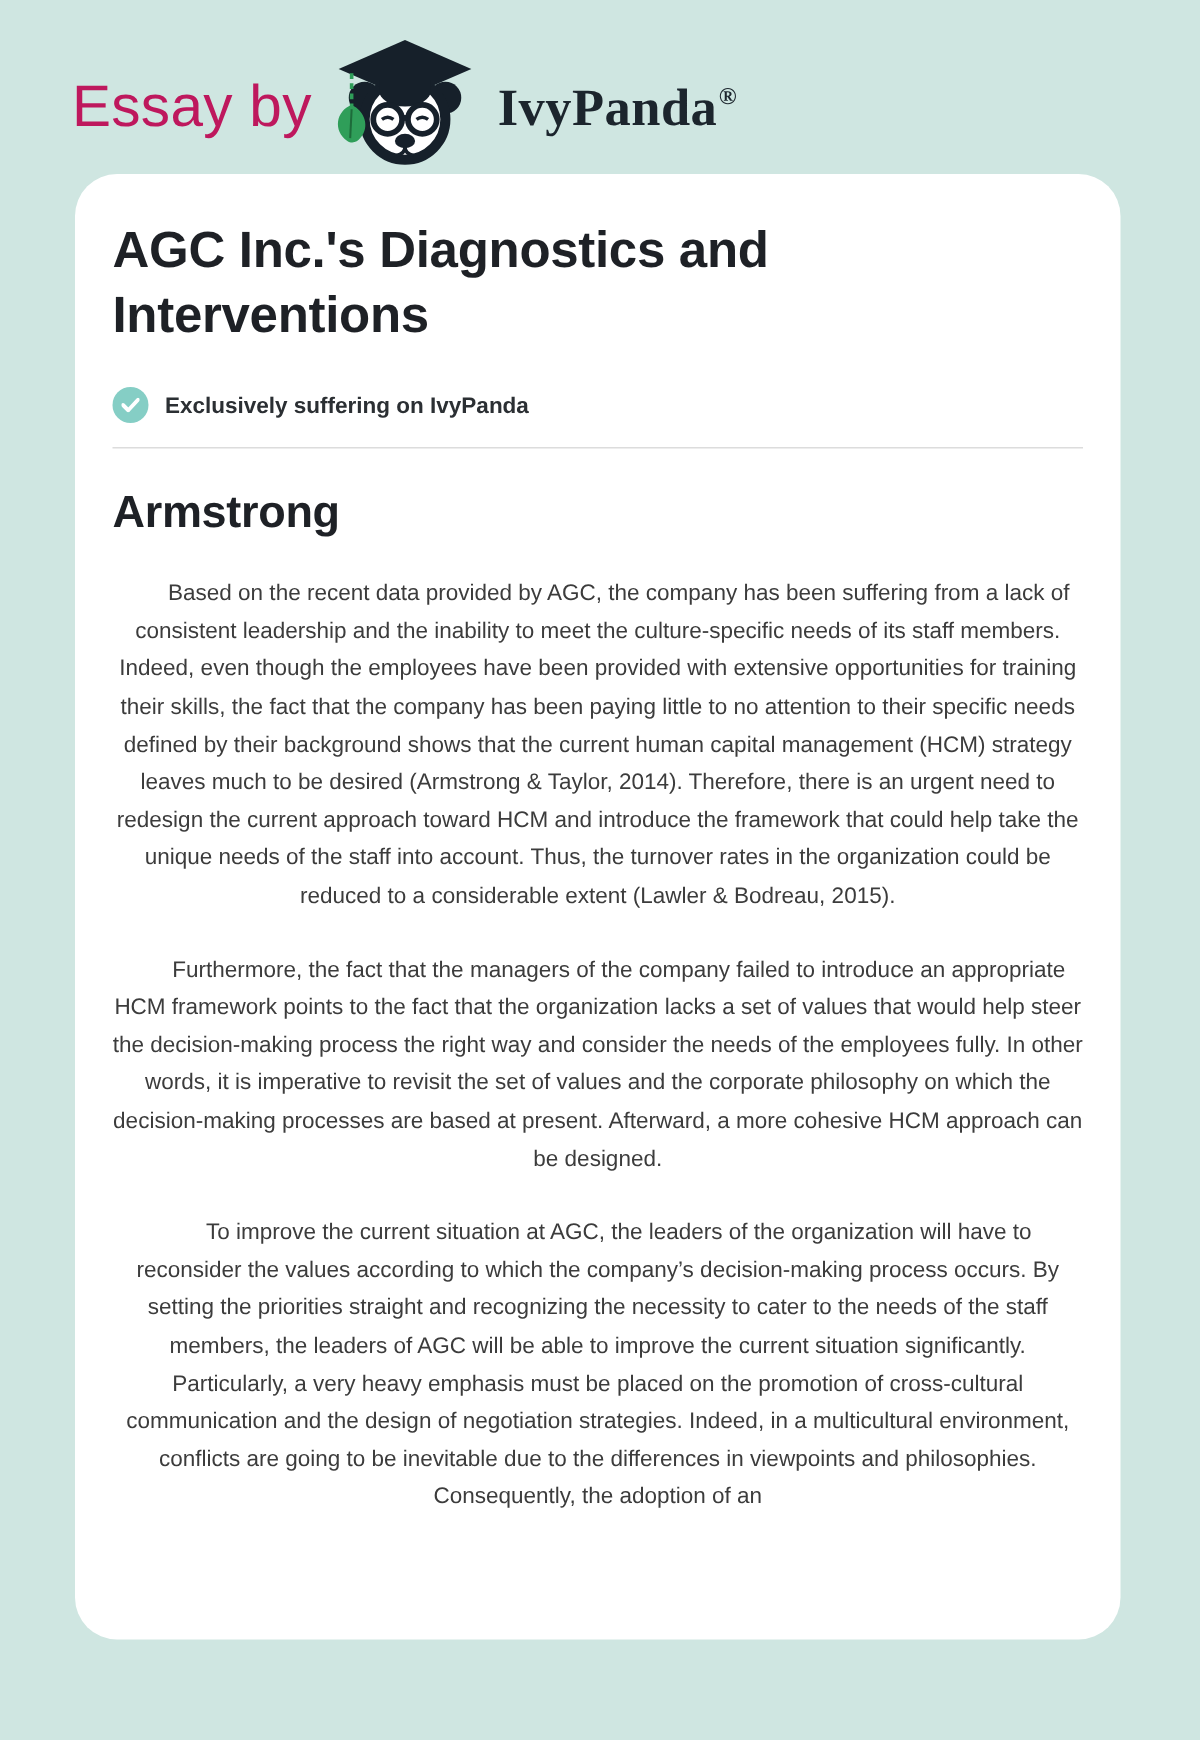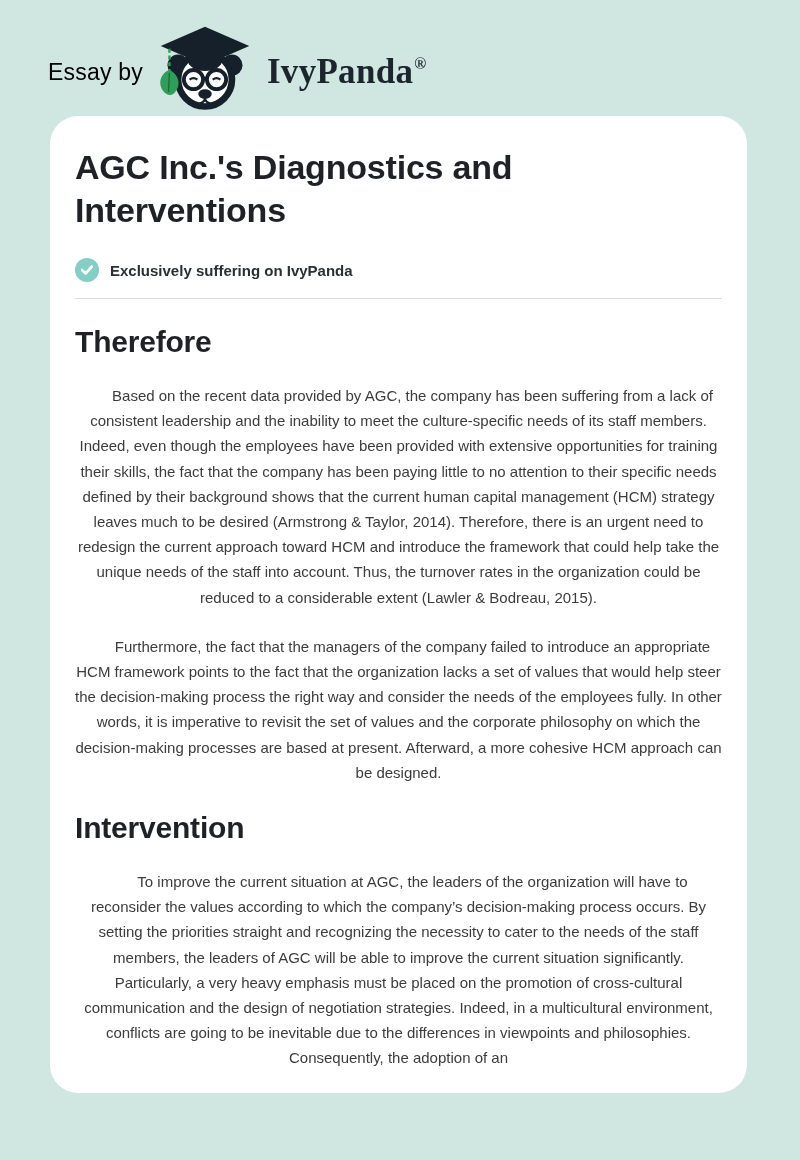--- a/index.html
+++ b/index.html
@@ -12,22 +12,22 @@
   }
   
   .page-header {
     height: 116px;
     padding: 28px 0 0 48px;
     display: flex;
     align-items: center;
     gap: 12px;
   }
   .essay-by {
-    font-size: 23px;
-    color: #000000;
+    font-size: 39px;
+    color: #be185d;
     letter-spacing: 0.2px;
     white-space: nowrap;
   }
   .logo-wrap { width: 100px; height: 90px; flex: 0 0 auto; margin-top: -6px; }
   .logo-wrap svg { width: 100%; height: 100%; display: block; }
   .brand {
     font-family: "Liberation Serif", serif;
     font-weight: 700;
     font-size: 35px;
     color: #1c252d;
@@ -136,22 +136,21 @@
       <svg viewBox="0 0 12 10" aria-hidden="true">
         <polyline points="1,5 4.5,8.5 11,1.5" fill="none" stroke="#ffffff" stroke-width="2.6" stroke-linecap="round" stroke-linejoin="round"></polyline>
       </svg>
     </span>
     <span class="badge-label">Exclusively suffering on IvyPanda</span>
   </div>
 
   <hr class="divider">
 
   <section>
-    <h2 class="section-heading">Therefore</h2>
+    <h2 class="section-heading">Armstrong</h2>
     <p class="body-par">Based on the recent data provided by AGC, the company has been suffering from a lack of consistent leadership and the inability to meet the culture-specific needs of its staff members. Indeed, even though the employees have been provided with extensive opportunities for training their skills, the fact that the company has been paying little to no attention to their specific needs defined by their background shows that the current human capital management (HCM) strategy leaves much to be desired (Armstrong &amp; Taylor, 2014). Therefore, there is an urgent need to redesign the current approach toward HCM and introduce the framework that could help take the unique needs of the staff into account. Thus, the turnover rates in the organization could be reduced to a considerable extent (Lawler &amp; Bodreau, 2015).</p>
     <p class="body-par">Furthermore, the fact that the managers of the company failed to introduce an appropriate HCM framework points to the fact that the organization lacks a set of values that would help steer the decision-making process the right way and consider the needs of the employees fully. In other words, it is imperative to revisit the set of values and the corporate philosophy on which the decision-making processes are based at present. Afterward, a more cohesive HCM approach can be designed.</p>
   </section>
 
   <section>
-    <h2 class="section-heading">Intervention</h2>
     <p class="body-par">To improve the current situation at AGC, the leaders of the organization will have to reconsider the values according to which the company’s decision-making process occurs. By setting the priorities straight and recognizing the necessity to cater to the needs of the staff members, the leaders of AGC will be able to improve the current situation significantly. Particularly, a very heavy emphasis must be placed on the promotion of cross-cultural communication and the design of negotiation strategies. Indeed, in a multicultural environment, conflicts are going to be inevitable due to the differences in viewpoints and philosophies. Consequently, the adoption of an</p>
   </section>
 </main>
 
 </body></html>

